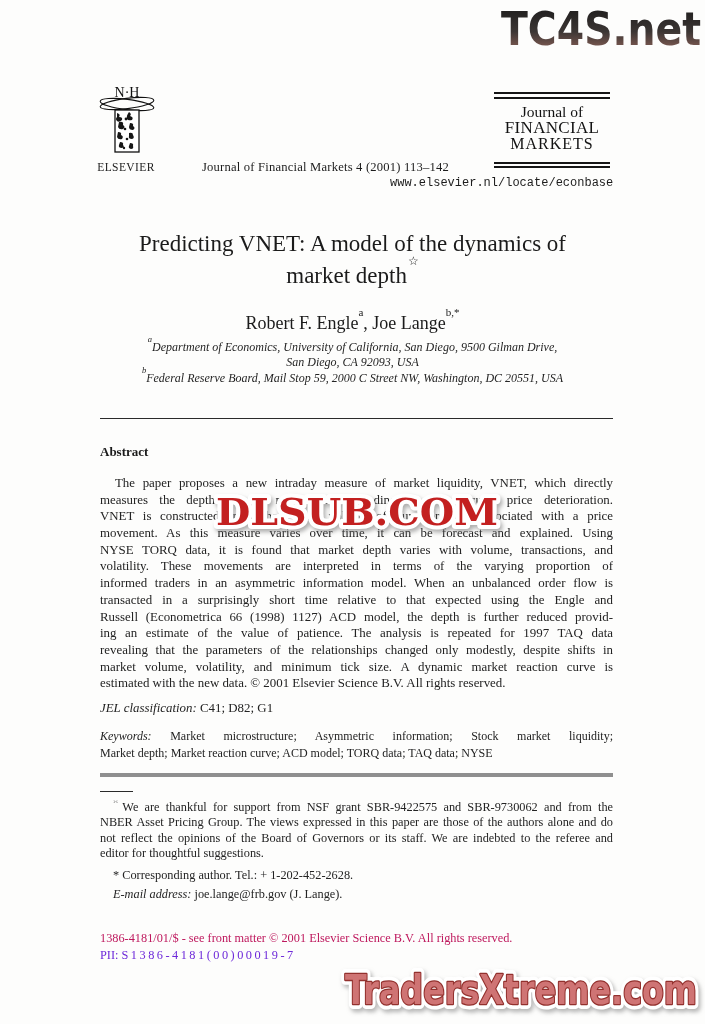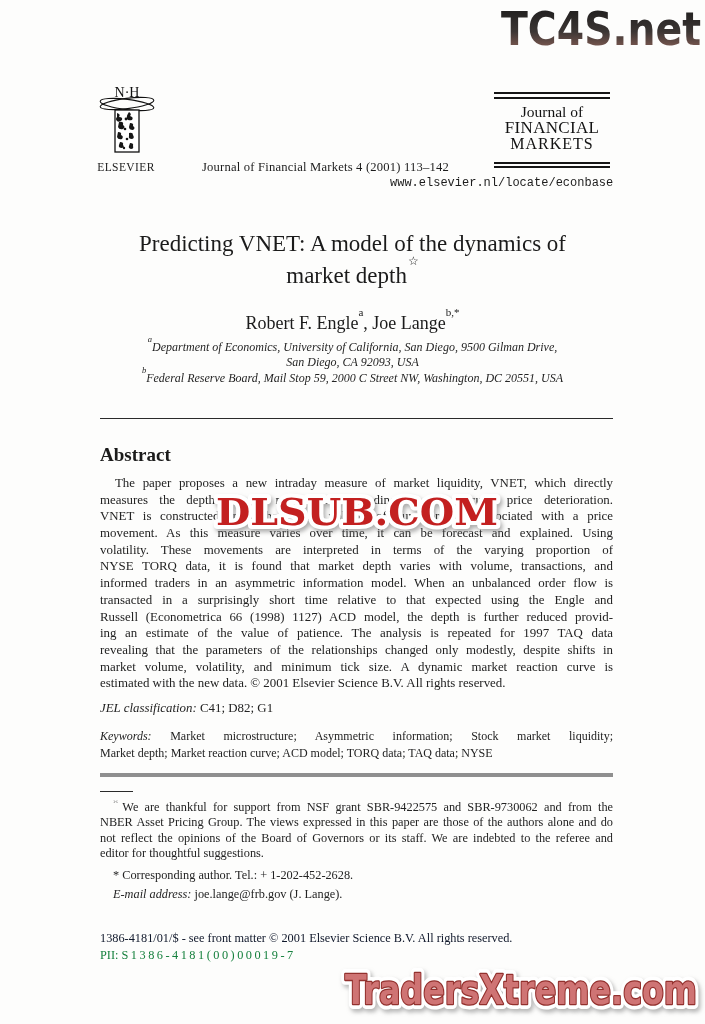--- a/index.html
+++ b/index.html
@@ -35,21 +35,21 @@
     font-size:23px;line-height:31.5px;color:#1b1b1b;}
   .title .star{font-size:12px;position:relative;top:-9px;margin-left:1px;}
   .authors{position:absolute;top:313px;left:0;width:705px;text-align:center;font-size:18px;color:#1b1b1b;}
   .authors sup{font-size:11px;position:relative;top:-6px;}
   .affils{position:absolute;top:340px;left:0;width:705px;text-align:center;
     font-style:italic;font-size:12px;line-height:15.4px;color:#242424;}
   .affils sup{font-size:8.5px;position:relative;top:-4px;}
 
   
   .rule-top{position:absolute;top:418px;left:100px;width:513px;border-top:1.7px solid #2a2a2a;}
-  .abs-head{position:absolute;top:444px;left:100px;font-weight:bold;font-size:19px;color:#1b1b1b;}
+  .abs-head{position:absolute;top:444px;left:100px;font-weight:bold;font-size:13px;color:#1b1b1b;}
   .abs-lines{position:absolute;top:475px;left:100px;width:513px;font-size:12.9px;line-height:16.7px;color:#232323;}
   .abs-lines .abs-line{text-align:justify;text-align-last:justify;height:16.7px;overflow:hidden;}
   .abs-lines .abs-line:first-child{padding-left:15px;}
   .abs-lines .abs-line:last-child{text-align-last:left;}
   .jel{position:absolute;top:701px;left:100px;width:513px;font-size:12.9px;color:#232323;}
   .kw{position:absolute;top:728px;left:100px;width:513px;font-size:12px;line-height:16.9px;color:#232323;}
   .kw1{text-align:justify;text-align-last:justify;}
   .rule-gray{position:absolute;top:773px;left:100px;width:513px;height:4.2px;background:#8f8f8f;}
 
   
@@ -57,22 +57,22 @@
   .fn{position:absolute;top:800px;left:100px;width:513px;font-size:12.3px;line-height:15.3px;color:#232323;}
   .fn .fn-line{height:15.3px;overflow:hidden;}
   .fn .jfy{text-align:justify;text-align-last:justify;}
   .fn .fn-line:first-child{padding-left:12px;}
   .fnstar{font-size:8px;position:relative;top:-3px;}
   .fn-corr{position:absolute;top:868px;left:100px;width:513px;font-size:12.3px;text-indent:13px;color:#232323;}
   .fn-email{position:absolute;top:887px;left:100px;width:513px;font-size:12.3px;text-indent:13px;color:#232323;}
   em{font-style:italic;}
 
   
-  .footer1{position:absolute;top:931px;left:100px;font-size:12.3px;color:#0f172a;}
-  .footer2{position:absolute;top:948px;left:100px;font-size:12.3px;color:#15803d;}
+  .footer1{position:absolute;top:931px;left:100px;font-size:12.3px;color:#be185d;}
+  .footer2{position:absolute;top:948px;left:100px;font-size:12.3px;color:#6d28d9;}
   .footer2 .code{letter-spacing:2.5px;}
 </style>
 </head>
 <body>
 
 <div class="page">
 
   <svg id="wm-top" width="208" height="54" viewBox="0 0 208 54">
     <defs>
       <linearGradient id="wmgrad" x1="0" y1="0" x2="0" y2="1">
@@ -132,22 +132,22 @@
     <div><sup>b</sup><span>Federal Reserve Board, Mail Stop 59, 2000 C Street NW, Washington, DC 20551, USA</span></div>
   </div>
 
   <div class="rule-top"></div>
   <div class="abs-head">Abstract</div>
   <div class="abs-lines">
       <div class="abs-line">The paper proposes a new intraday measure of market liquidity, VNET, which directly</div>
       <div class="abs-line">measures the depth of the market corresponding to a particular price deterioration.</div>
       <div class="abs-line">VNET is constructed from the excess volume of buys or sells associated with a price</div>
       <div class="abs-line">movement. As this measure varies over time, it can be forecast and explained. Using</div>
+      <div class="abs-line">NYSE TORQ data, it is found that market depth varies with volume, transactions, and</div>
       <div class="abs-line">volatility. These movements are interpreted in terms of the varying proportion of</div>
-      <div class="abs-line">NYSE TORQ data, it is found that market depth varies with volume, transactions, and</div>
       <div class="abs-line">informed traders in an asymmetric information model. When an unbalanced order flow is</div>
       <div class="abs-line">transacted in a surprisingly short time relative to that expected using the Engle and</div>
       <div class="abs-line">Russell (Econometrica 66 (1998) 1127) ACD model, the depth is further reduced provid-</div>
       <div class="abs-line">ing an estimate of the value of patience. The analysis is repeated for 1997 TAQ data</div>
       <div class="abs-line">revealing that the parameters of the relationships changed only modestly, despite shifts in</div>
       <div class="abs-line">market volume, volatility, and minimum tick size. A dynamic market reaction curve is</div>
       <div class="abs-line">estimated with the new data. © 2001 Elsevier Science B.V. All rights reserved.</div>
     </div>
 
   <div class="jel"><em>JEL classification:</em><span> C41; D82; G1</span></div>

